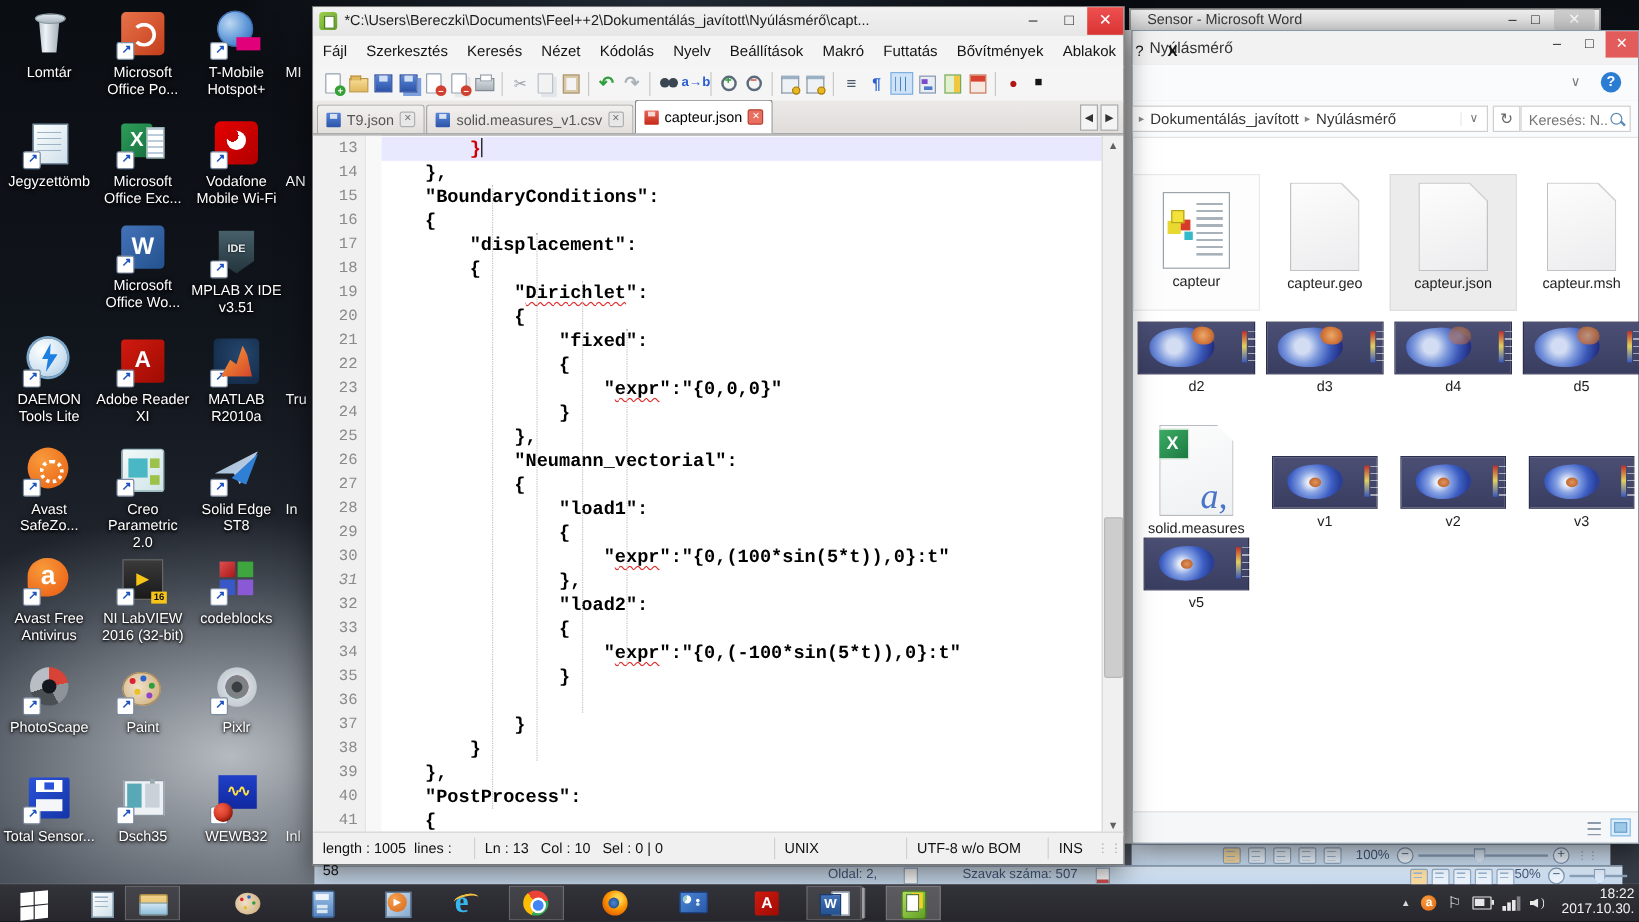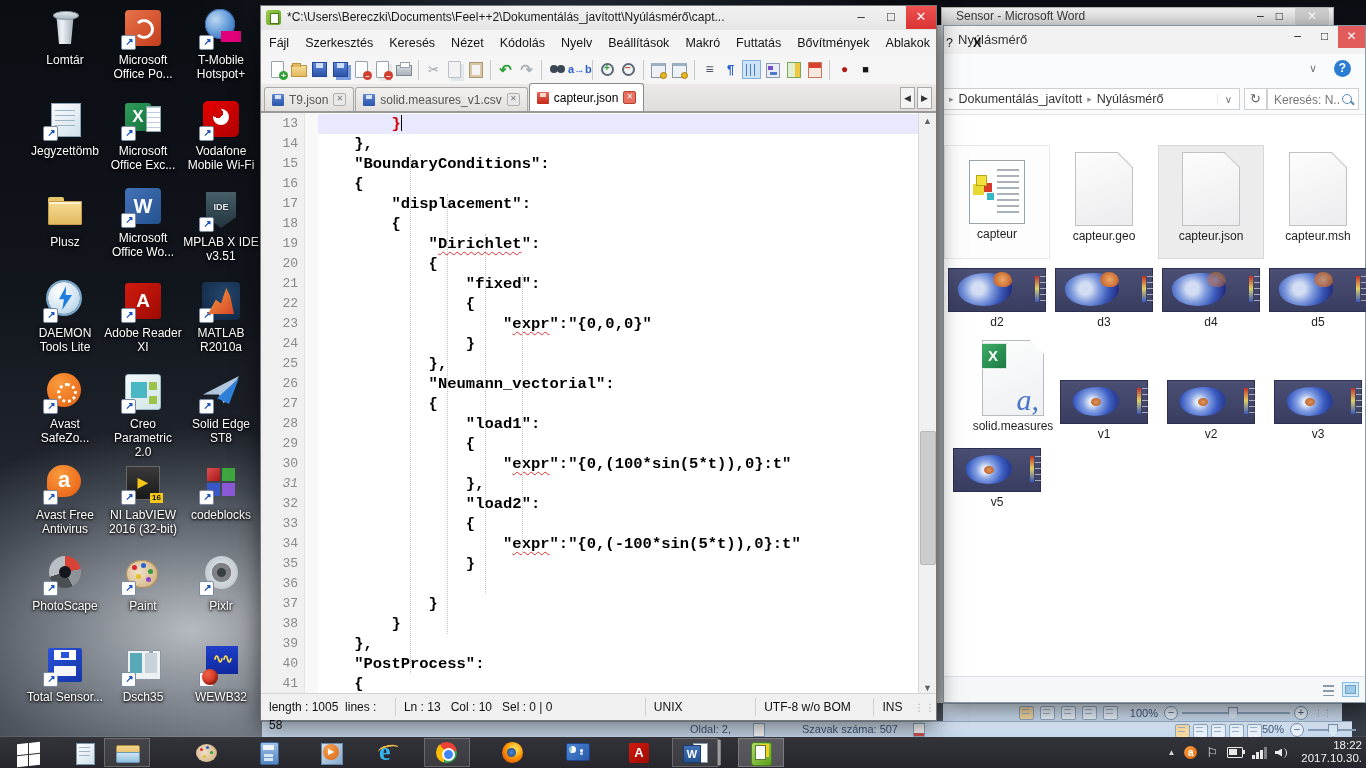--- a/index.html
+++ b/index.html
@@ -334,21 +334,21 @@
   .tr-spk::before{content:"";position:absolute;left:0;top:2px;width:7px;height:8px;background:#e8e8e8;
     clip-path:polygon(0 30%,40% 30%,100% 0,100% 100%,40% 70%,0 70%);}
   .tr-spk::after{content:"";position:absolute;right:1px;top:1px;width:7px;height:10px;border-right:1.6px solid #e8e8e8;border-radius:50%;}
   #clock{position:absolute;right:4px;top:2px;text-align:right;color:#f2f2f2;font-size:11.5px;line-height:13px;}
 </style>
 </head>
 <body>
 
 <div id="screen">
 
-  <div id="desktop-icons" class="abs" style="left:0;top:0;width:260px;height:737px;margin-left:24px;">
+  <div id="desktop-icons" class="abs" style="left:0;top:0;width:260px;height:737px;">
       <div class="dicon" style="left: 2px; top: 6px;">
         <div class="art k-recycle"></div>
         <div class="dlabel">Lomtár</div>
       </div>
       <div class="dicon" style="left: 80px; top: 6px;">
         <div class="art k-ppt">
           <span class="sc"></span>
         </div>
         <div class="dlabel">Microsoft Office Po...</div>
       </div>
@@ -368,24 +368,20 @@
         <div class="art k-vodafone">
           <span class="sc"></span>
         </div>
         <div class="dlabel">Vodafone Mobile Wi-Fi</div>
       </div>
       <div class="dicon" style="left: 80px; top: 97px;">
         <div class="art k-excel">
           <span class="sc"></span>
         </div>
         <div class="dlabel">Microsoft Office Exc...</div>
-      </div>
-      <div class="dicon" style="left: 2px; top: 188px;">
-        <div class="art k-folder"></div>
-        <div class="dlabel">Plusz</div>
       </div>
       <div class="dicon" style="left: 80px; top: 184px;">
         <div class="art k-word">
           <span class="sc"></span>
         </div>
         <div class="dlabel">Microsoft Office Wo...</div>
       </div>
       <div class="dicon" style="left: 158px; top: 188px;">
         <div class="art k-mplab">
           <span class="sc"></span>
@@ -596,21 +592,21 @@
             <span class="cb"></span>
           </div>
           <div class="flabel">d4</div>
         </div>
         <div class="tile" style="left: 322px; top: 154px; width: 104px;">
           <div class="fart th d d3" style="width: 98px;">
             <span class="cb"></span>
           </div>
           <div class="flabel">d5</div>
         </div>
-        <div class="tile" style="left: 1px; top: 222px; width: 104px; padding-left: 16px;">
+        <div class="tile" style="left: 1px; top: 236px; width: 104px;">
           <div class="fart f-xl" style="margin-top: 4px;"></div>
           <div class="flabel">solid.measures</div>
         </div>
         <div class="tile" style="left: 108px; top: 266px; width: 104px;">
           <div class="fart th v" style="width: 88px;">
             <span class="cb"></span>
           </div>
           <div class="flabel">v1</div>
         </div>
         <div class="tile" style="left: 215px; top: 266px; width: 104px;">

